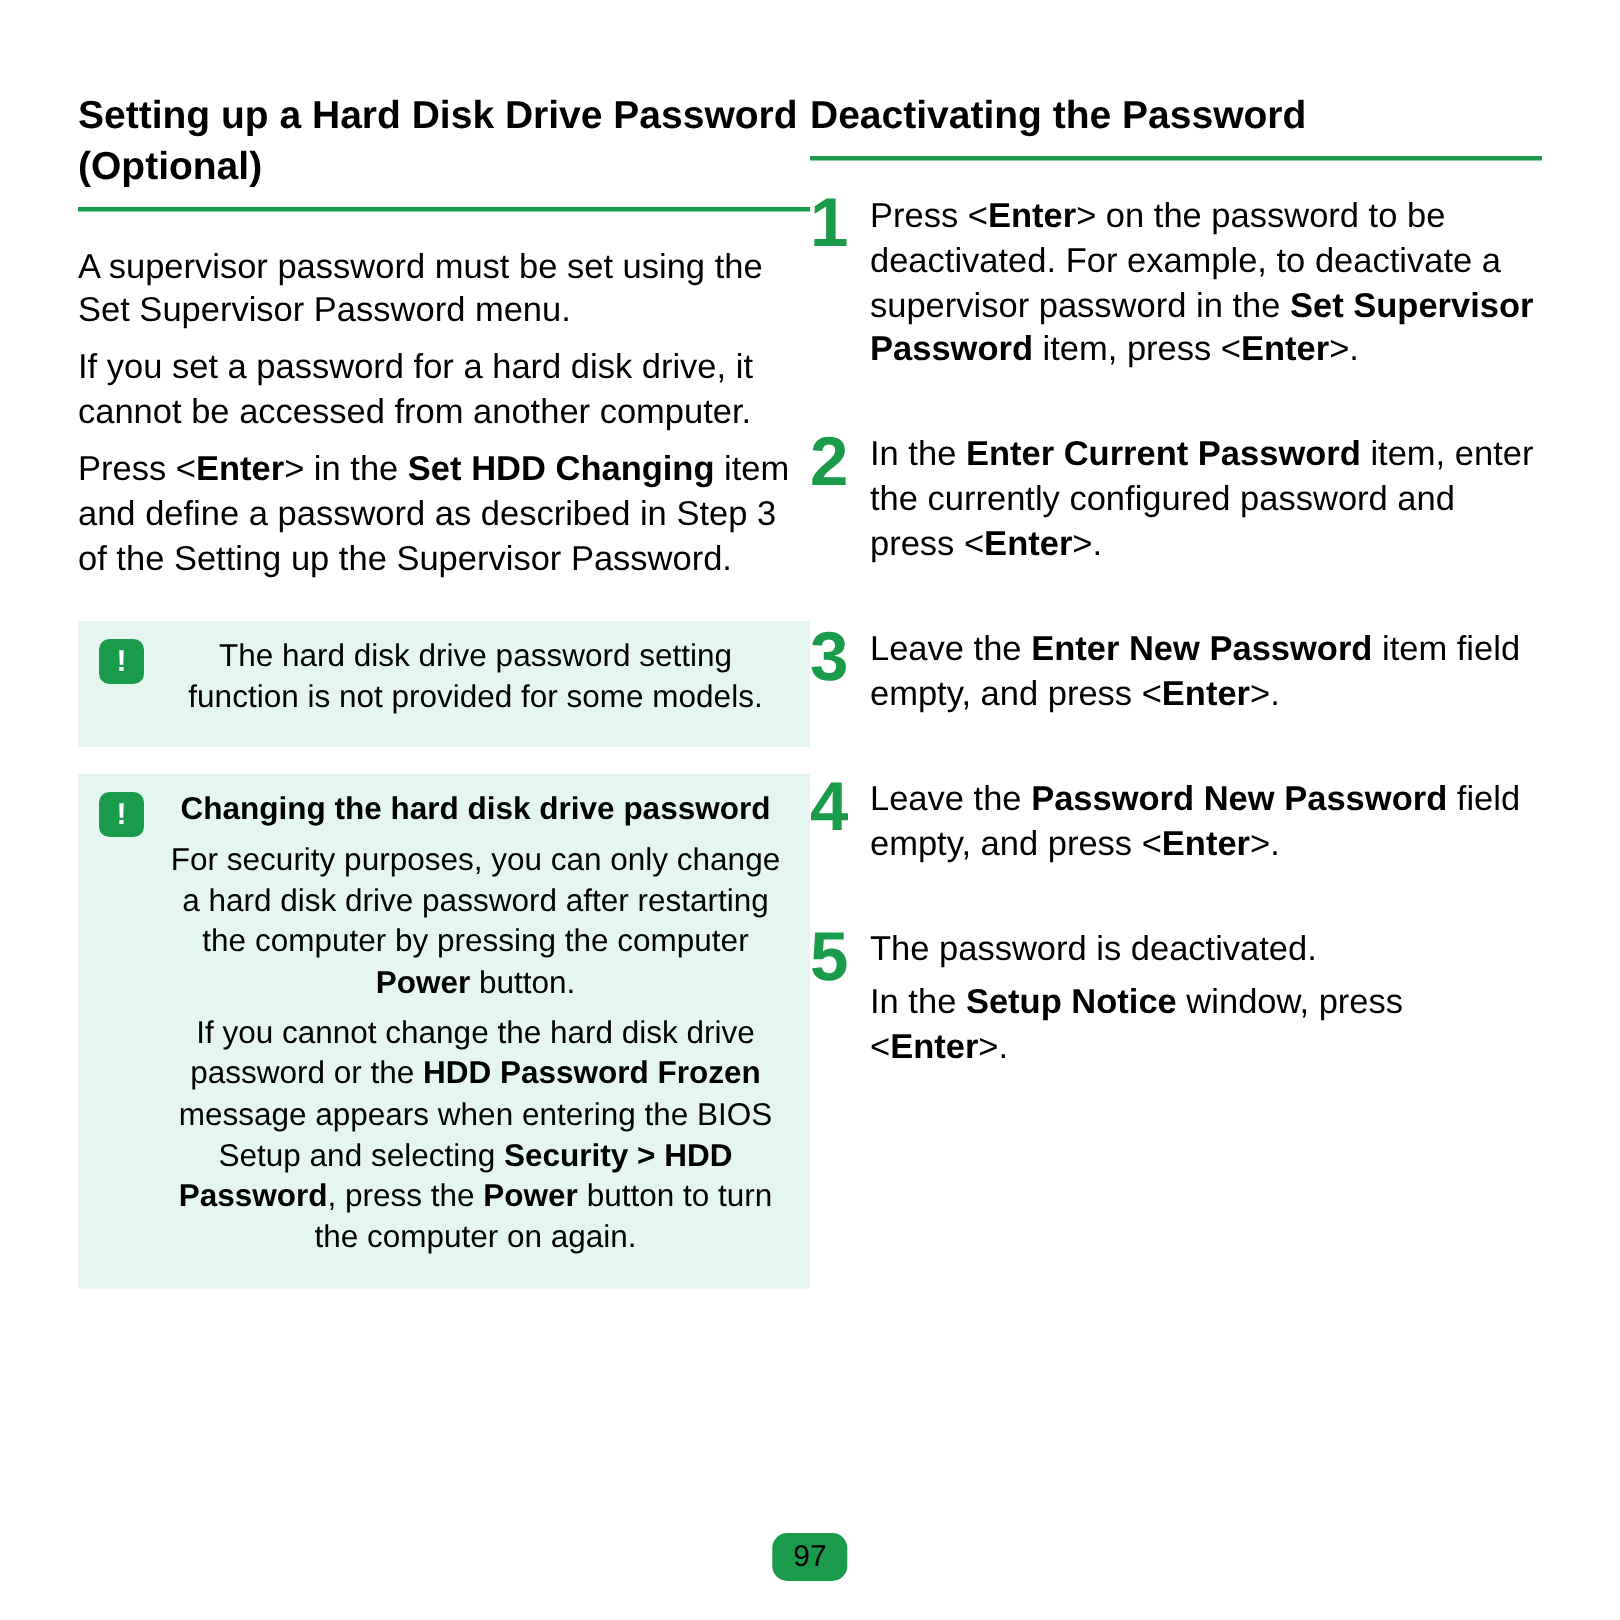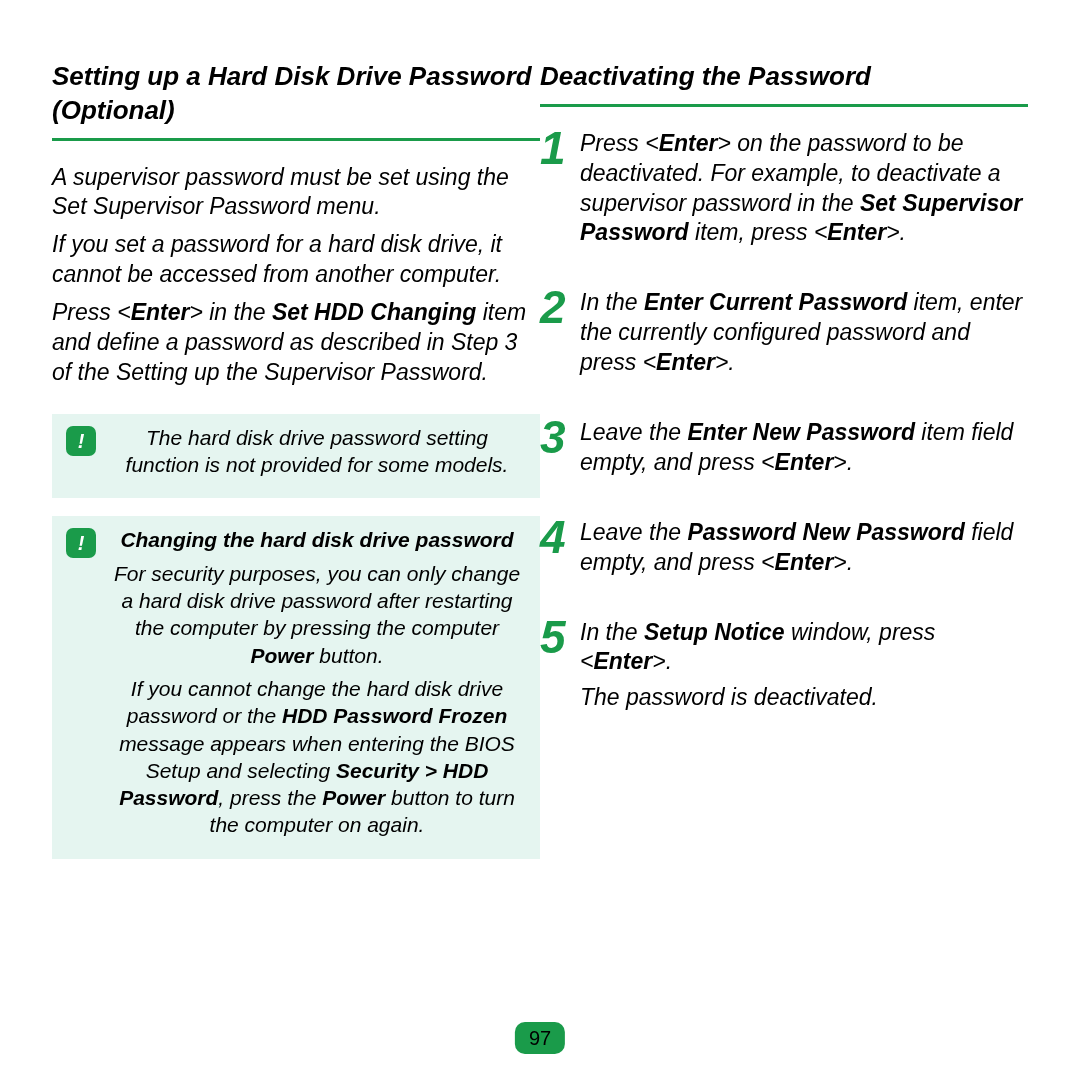--- a/index.html
+++ b/index.html
@@ -9,21 +9,20 @@
     font-family: Arial, Helvetica, sans-serif;
     font-size: 23px;
     color: #000;
     background: #fff;
     position: relative;
     line-height: 1.3;
   }
   .page {
     display: flex;
     padding: 60px 52px 0 52px;
-    font-style: italic;
   }
   .col {
     flex: 1;
     min-width: 0;
   }
   .section-heading {
     font-weight: bold;
     font-size: 26px;
     padding-bottom: 10px;
     border-bottom: 3px solid #1a9b4a;
@@ -135,21 +134,21 @@
         </div>
         <div class="step">
           <div class="step-num">4</div>
           <div class="step-body">
             <p>Leave the <b>Password New Password</b> field empty, and press &lt;<b>Enter</b>&gt;.</p>
           </div>
         </div>
         <div class="step">
           <div class="step-num">5</div>
           <div class="step-body">
+            <p>The password is deactivated.</p>
             <p>In the <b>Setup Notice</b> window, press &lt;<b>Enter</b>&gt;.</p>
-            <p>The password is deactivated.</p>
           </div>
         </div>
       </div>
   </div>
 </div>
 
 <div class="page-number">97</div>
 
 </body></html>

